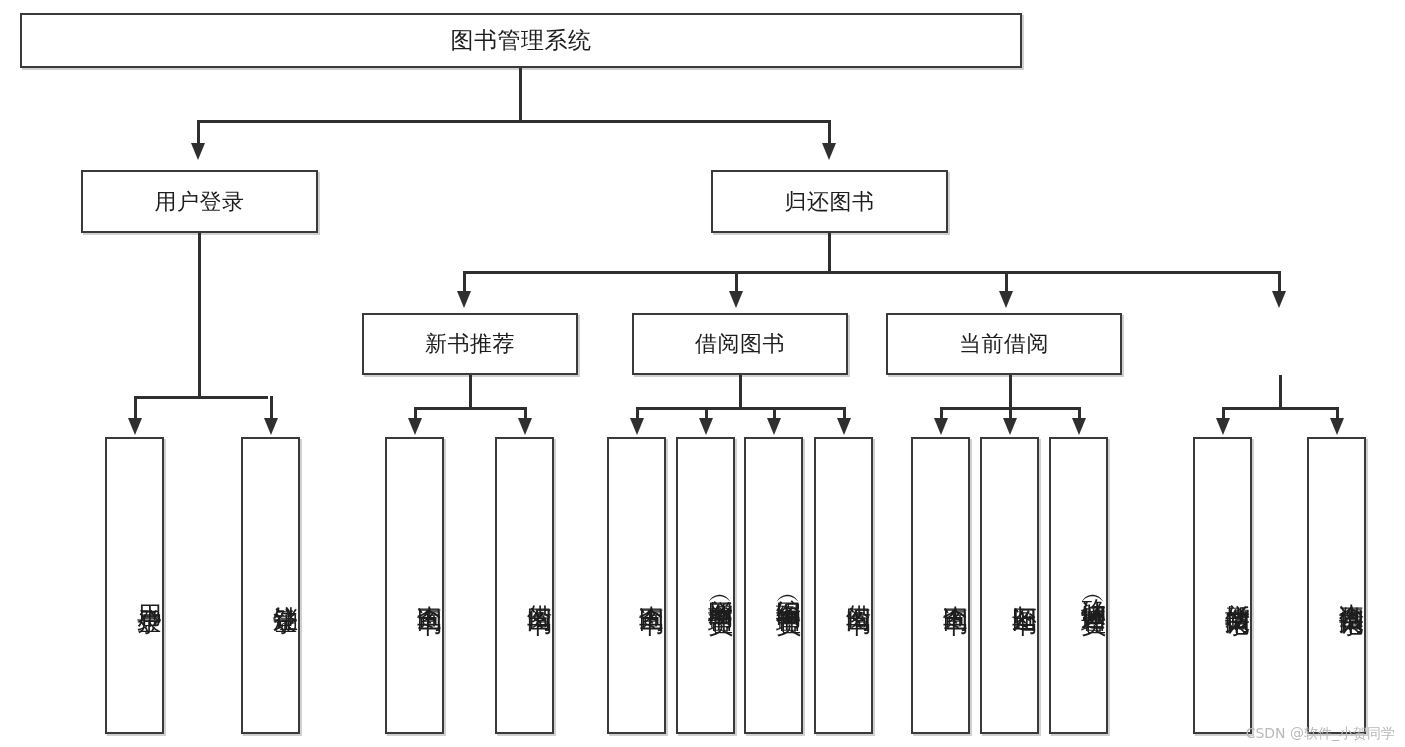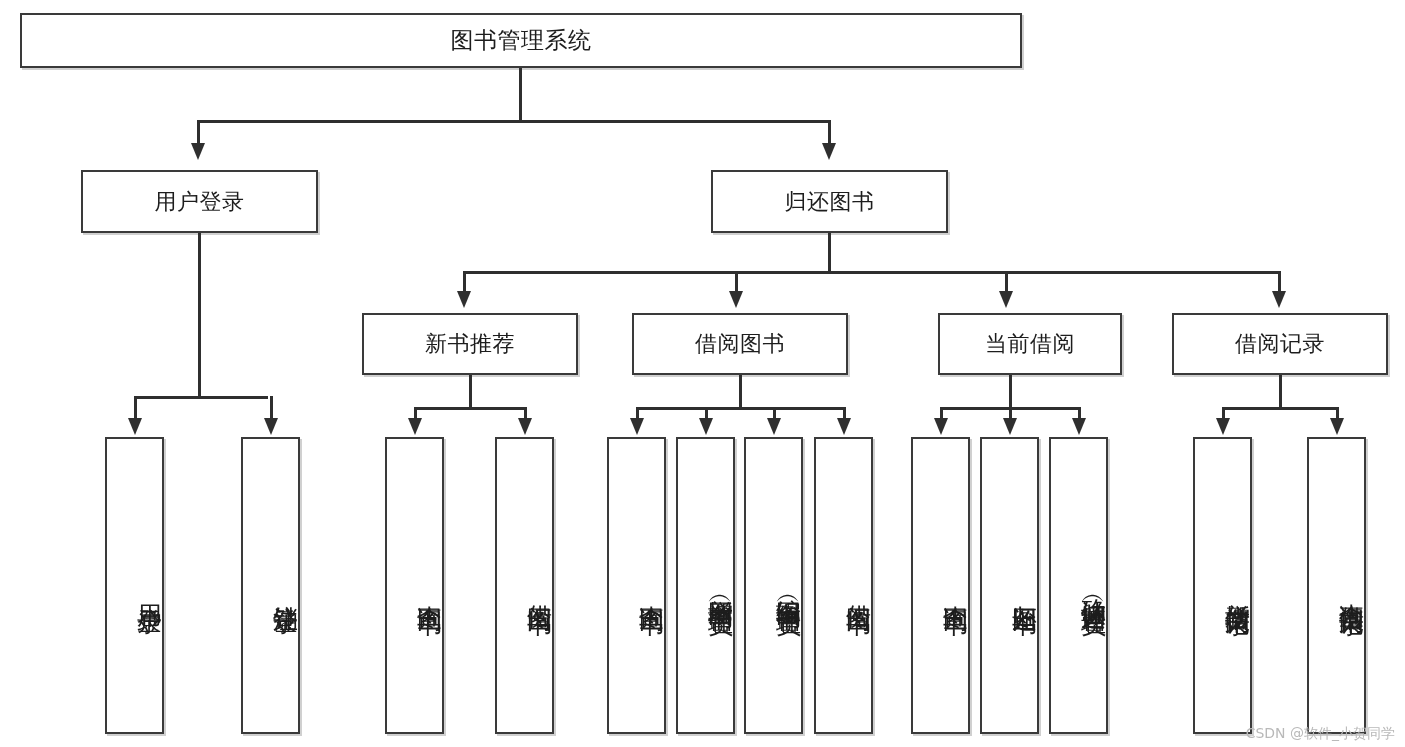--- a/index.html
+++ b/index.html
@@ -113,22 +113,21 @@
   <div class="arrow" style="left:457px; top:291px;"></div>
   <div class="vline" style="left:735px; top:271px; height:22px;"></div>
   <div class="arrow" style="left:729px; top:291px;"></div>
   <div class="vline" style="left:1005px; top:271px; height:22px;"></div>
   <div class="arrow" style="left:999px; top:291px;"></div>
   <div class="vline" style="left:1278px; top:271px; height:22px;"></div>
   <div class="arrow" style="left:1272px; top:291px;"></div>
 
   <div class="node horiz" style="left:362px; top:313px; width:216px; height:62px;">新书推荐</div>
   <div class="node horiz" style="left:632px; top:313px; width:216px; height:62px;">借阅图书</div>
-  <div class="node horiz" style="left:938px; top:313px; width:184px; height:62px;">当前借阅</div>
-  <div class="node horiz" style="left:1172px; top:313px; width:216px; height:62px;">借阅记录</div>
+  <div class="node horiz" style="left:886px; top:313px; width:236px; height:62px;">当前借阅</div>
 
   <div class="vline" style="left:469px; top:375px; height:32px;"></div>
   <div class="hline" style="left:414px; top:407px; width:112px;"></div>
   <div class="vline" style="left:414px; top:407px; height:13px;"></div>
   <div class="arrow" style="left:408px; top:418px;"></div>
   <div class="vline" style="left:524px; top:407px; height:13px;"></div>
   <div class="arrow" style="left:518px; top:418px;"></div>
 
   <div class="vline" style="left:739px; top:375px; height:32px;"></div>
   <div class="hline" style="left:636px; top:407px; width:210px;"></div>

